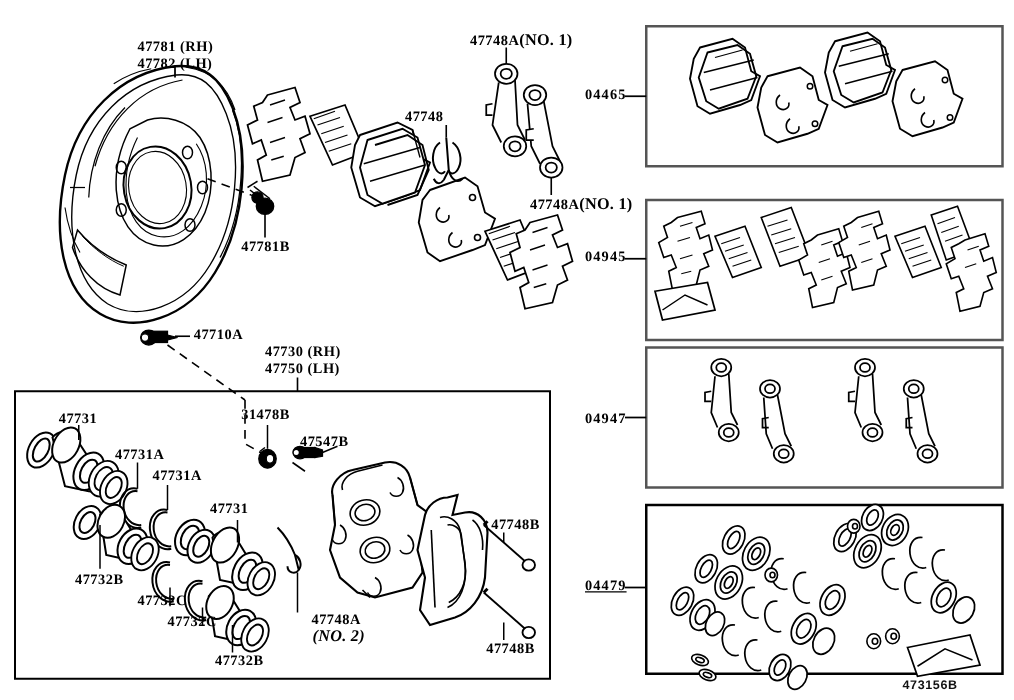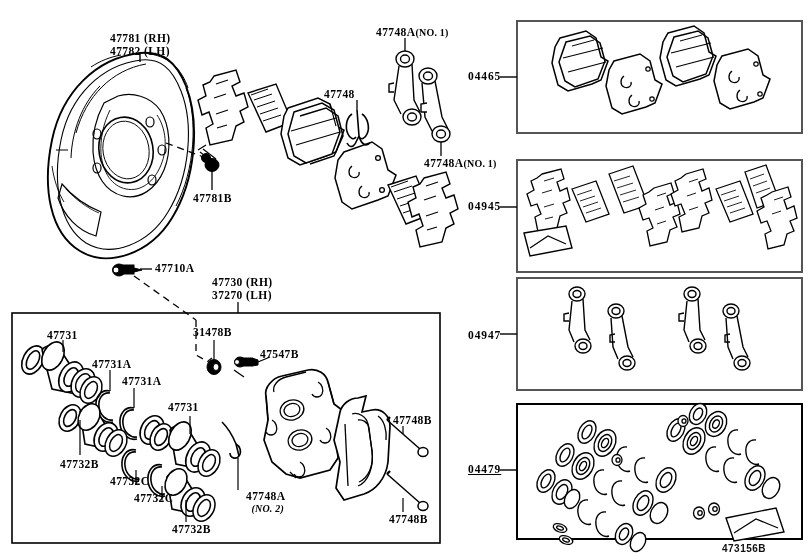--- a/index.html
+++ b/index.html
@@ -33,21 +33,21 @@
     color:#000;
   }
   .diagid{
     position:absolute;
     font-family:"Liberation Sans", sans-serif;
     font-weight:700;
     font-size:10px;
     letter-spacing:0.5px;
     color:#111;
   }
-  .sub{font-size:10px;letter-spacing:0.2px;}
+  .sub{font-size:13px;letter-spacing:0.2px;}
 </style>
 </head>
 <body>
 
 <div id="sheet">
 
   <svg class="layer" viewBox="0 0 811 560">
     <defs>
       <g id="hatchShim">
         <path d="M2 4 L14 0" stroke="#000" stroke-width="1.1" fill="none"></path>
@@ -625,25 +625,25 @@
     <div>47781 (RH)</div>
     <div>47782 (LH)</div>
   </div>
 
   <div class="lbl" style="left:193px; top:192px;">47781B</div>
 
   <div class="lbl" style="left:155px; top:262px;">47710A</div>
 
   <div class="lbl two" style="left:212px; top:276px;">
     <div>47730 (RH)</div>
-    <div>37270 (LH)</div>
+    <div>47750 (LH)</div>
   </div>
 
   <div class="lbl" style="left:193px; top:326px;">31478B</div>
-  <div class="lbl" style="left:260px; top:348px;">47547B</div>
+  <div class="lbl" style="left:240px; top:348px;">47547B</div>
 
   <div class="lbl" style="left:324px; top:88px;">47748</div>
 
   <div class="lbl" style="left:376px; top:26px;">
     <span>47748A</span><span class="sub">(NO. 1)</span>
   </div>
 
   <div class="lbl" style="left:424px; top:157px;">
     <span>47748A</span><span class="sub">(NO. 1)</span>
   </div>

